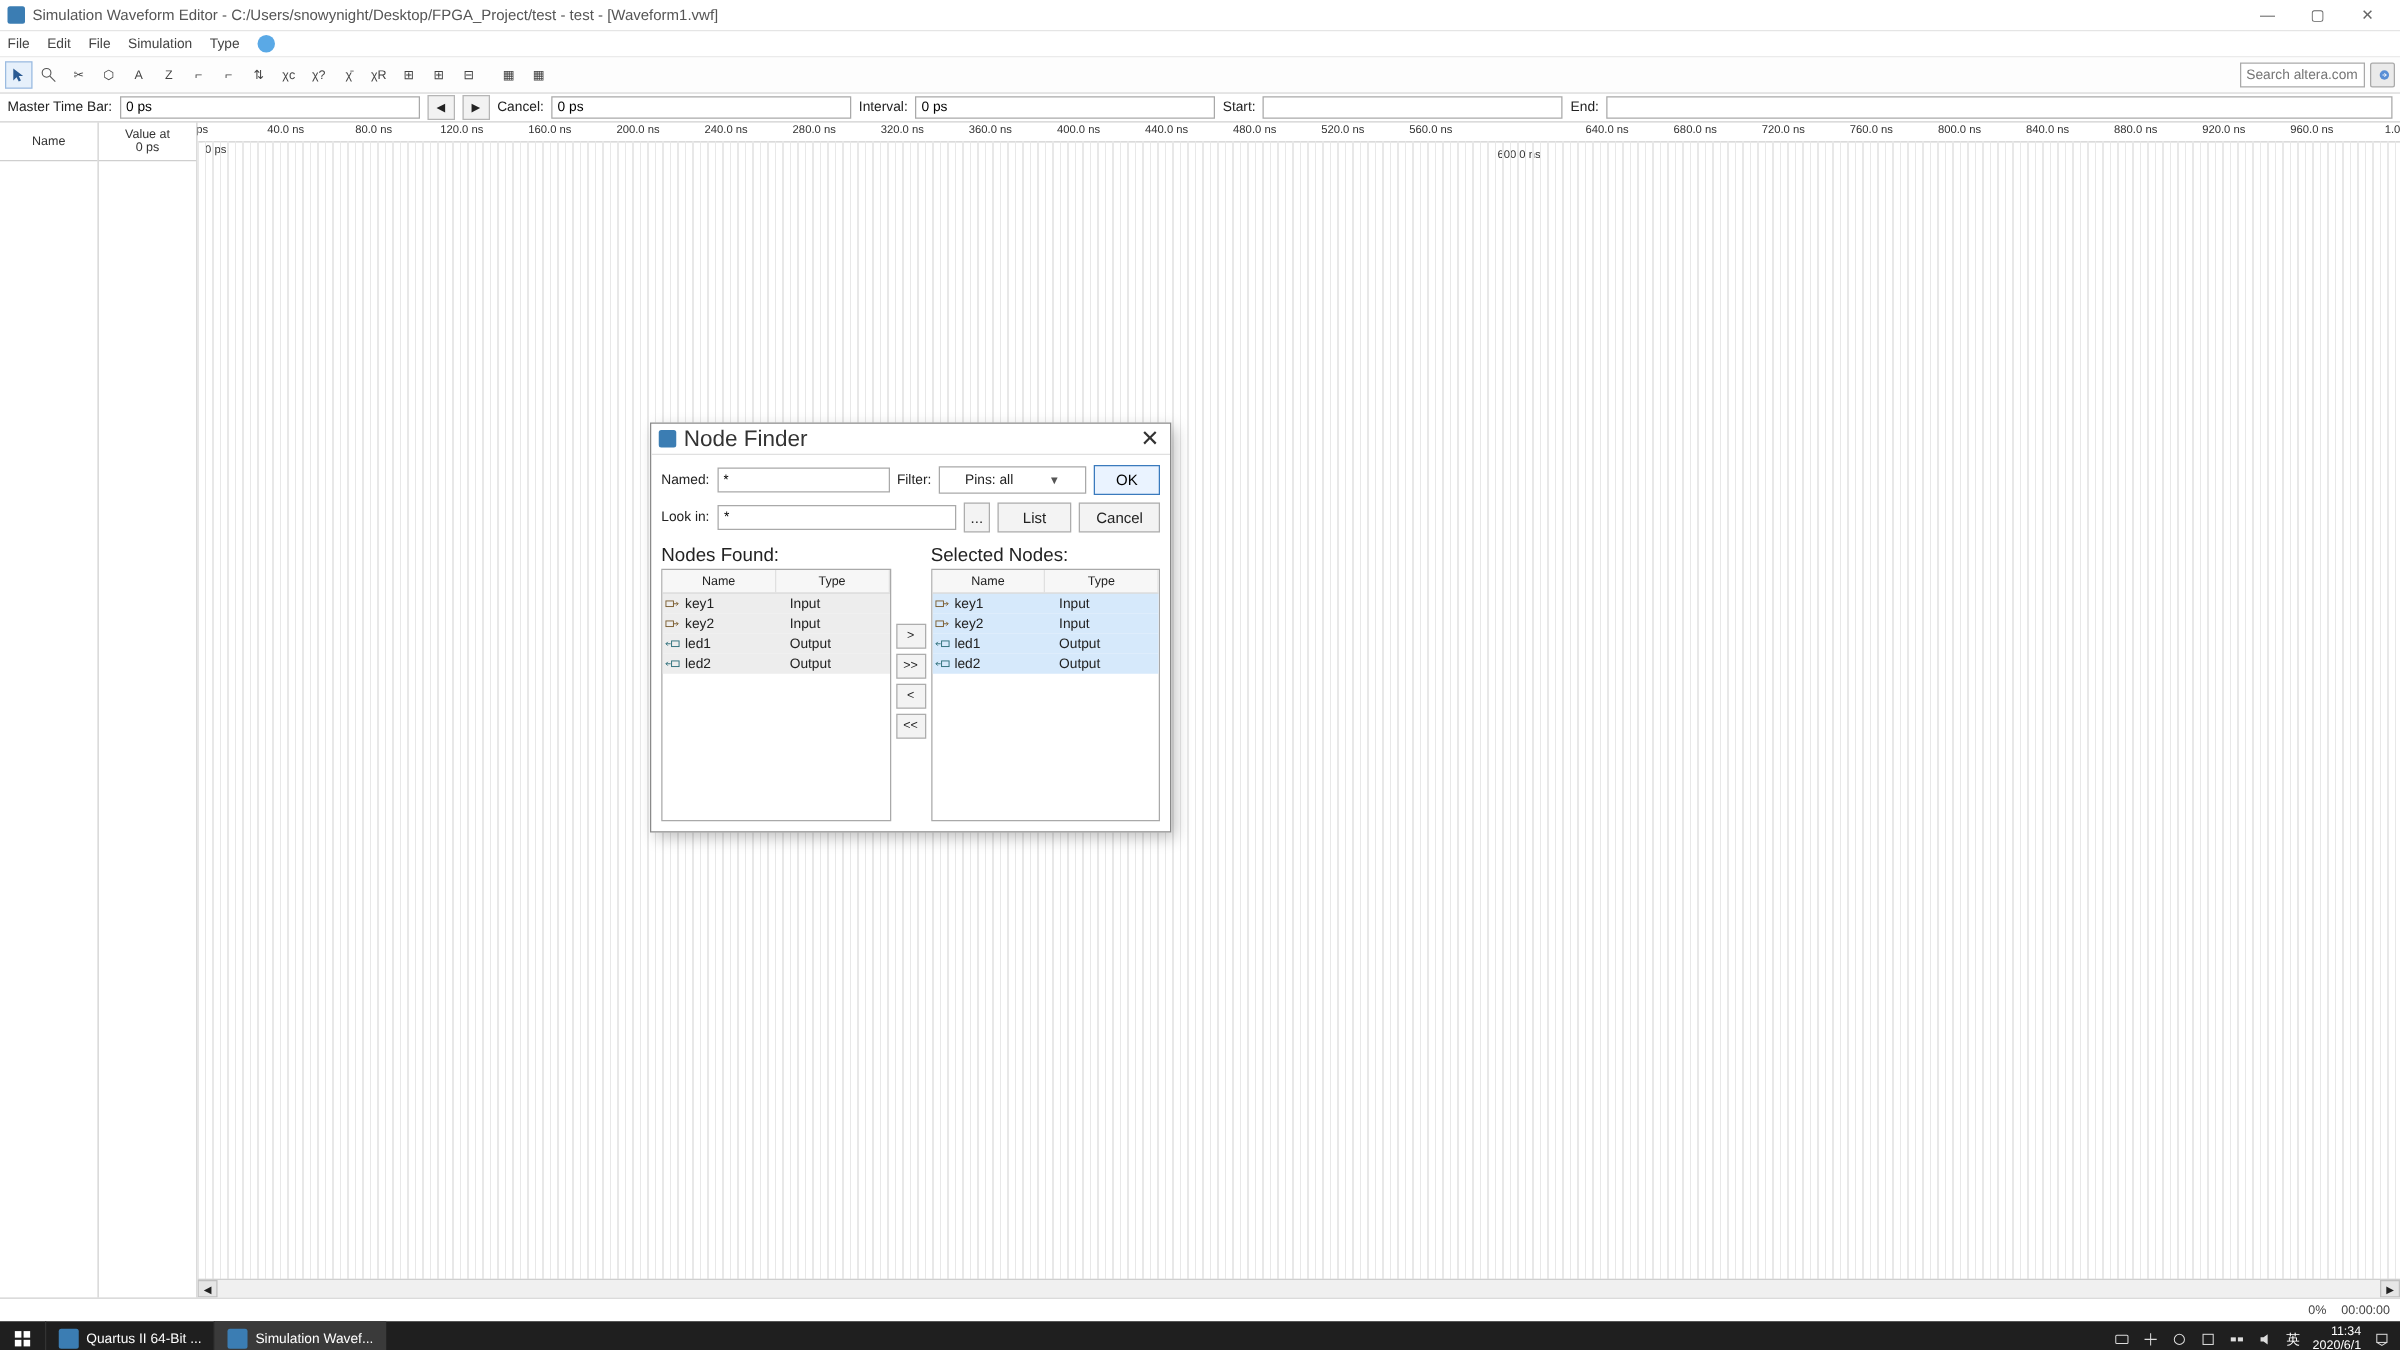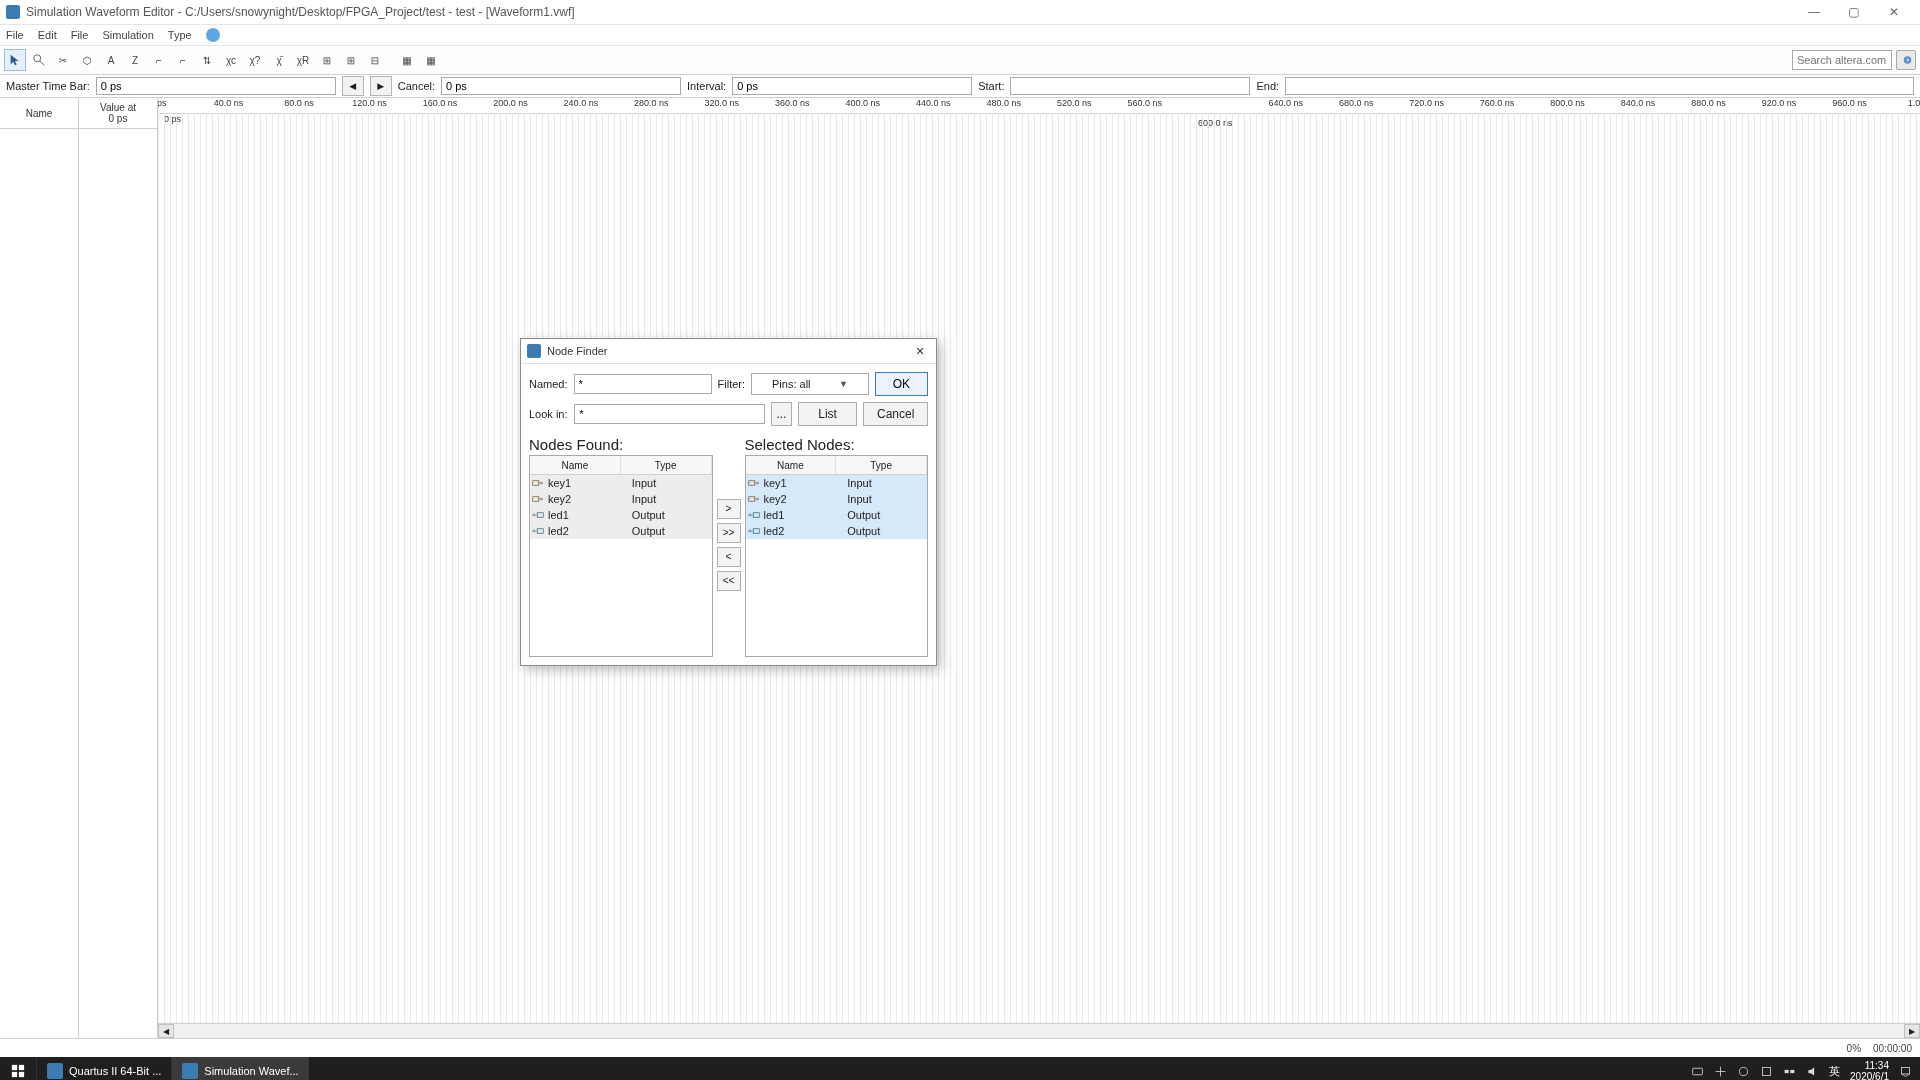--- a/index.html
+++ b/index.html
@@ -32,21 +32,21 @@
   .waves{flex:1;position:relative;overflow:hidden}
   .ruler{height:15px;border-bottom:1px solid #cfcfcf;position:relative;font-size:9px;color:#333}
   .ruler .tick{position:absolute;top:0;transform:translateX(-50%);white-space:nowrap}
   .zeromarker{position:absolute;left:4px;top:16px;font-size:9px;color:#333;background:rgba(255,255,255,.8);padding:0 2px}
   .gridarea{position:absolute;top:15px;left:0;right:0;bottom:14px;background-image:repeating-linear-gradient(to right,#e8e8e8 0,#e8e8e8 1px,transparent 1px,transparent 6px)}
   .hscroll{position:absolute;bottom:0;left:0;right:0;height:14px;border-top:1px solid #cfcfcf;background:#f0f0f0;display:flex;align-items:center}
   .hscroll .arrow{width:14px;height:12px;border:1px solid #c0c0c0;background:#e6e6e6;font-size:8px;display:flex;align-items:center;justify-content:center}
   .statusbar{height:18px;border-top:1px solid #cfcfcf;display:flex;align-items:center;justify-content:flex-end;padding:0 8px;gap:12px;font-size:10px;color:#444}
   
   .dialog{position:absolute;left:520px;top:240px;width:415px;background:#fff;border:1px solid #8a8a8a;box-shadow:4px 4px 12px rgba(0,0,0,.25)}
-  .dlg-title{height:24px;display:flex;align-items:center;padding:0 6px;font-size:11px;color:#333;border-bottom:1px solid #e0e0e0}
+  .dlg-title{height:24px;display:flex;align-items:center;padding:0 6px;font-size:18px;color:#333;border-bottom:1px solid #e0e0e0}
   .dlg-title .icon{width:14px;height:14px;margin-right:6px;background:#3b7db3;border-radius:2px}
   .dlg-close{margin-left:auto;width:20px;height:20px;display:flex;align-items:center;justify-content:center}
   .dlg-body{padding:8px}
   .row{display:flex;align-items:center;gap:6px;margin-bottom:6px}
   .row .lbl{width:46px;text-align:left}
   .tinput{height:18px;border:1px solid #a9a9a9;font-size:11px;padding:0 4px}
   .dropdown{height:20px;border:1px solid #a9a9a9;font-size:11px;padding:0 20px;display:flex;align-items:center;justify-content:space-between;width:122px;background:#fff}
   .dropdown .arrow{font-size:9px;color:#555}
   .btn{height:22px;border:1px solid #adadad;background:#f3f3f3;font-size:12px;display:flex;align-items:center;justify-content:center;padding:0 10px}
   .btn.primary{border:1px solid #3a7abd;background:#eaf3ff;color:#000}

